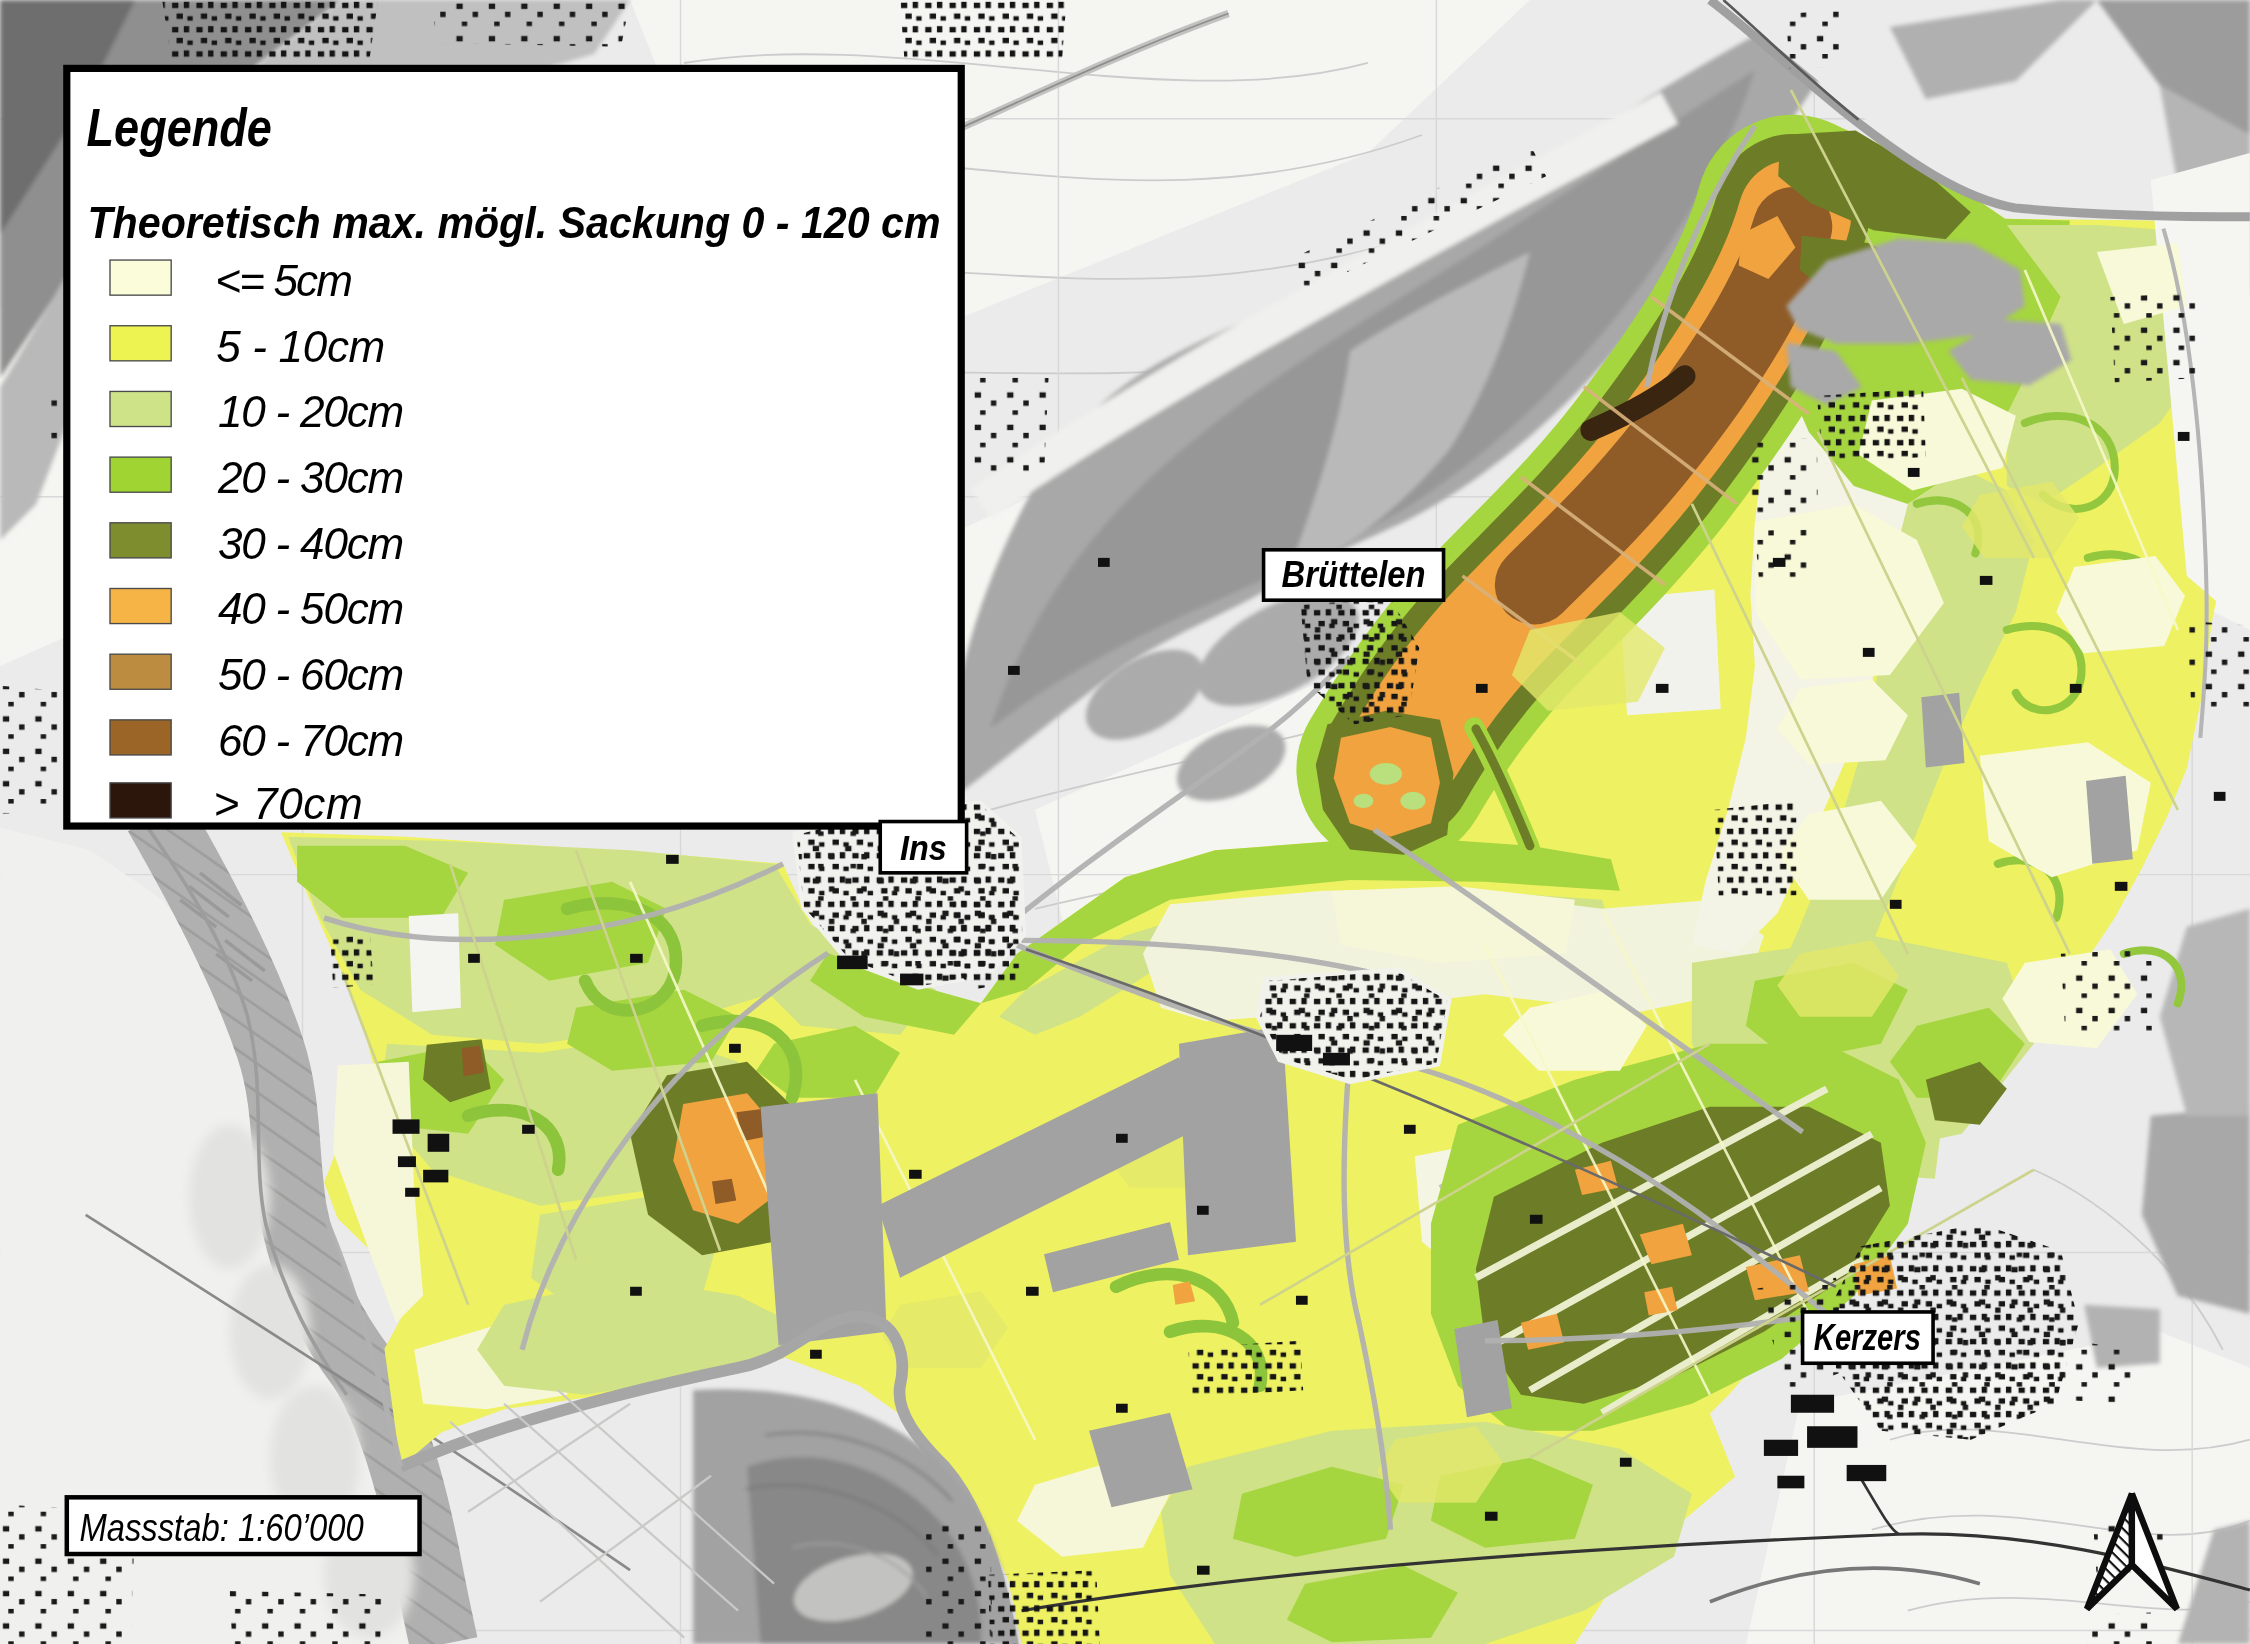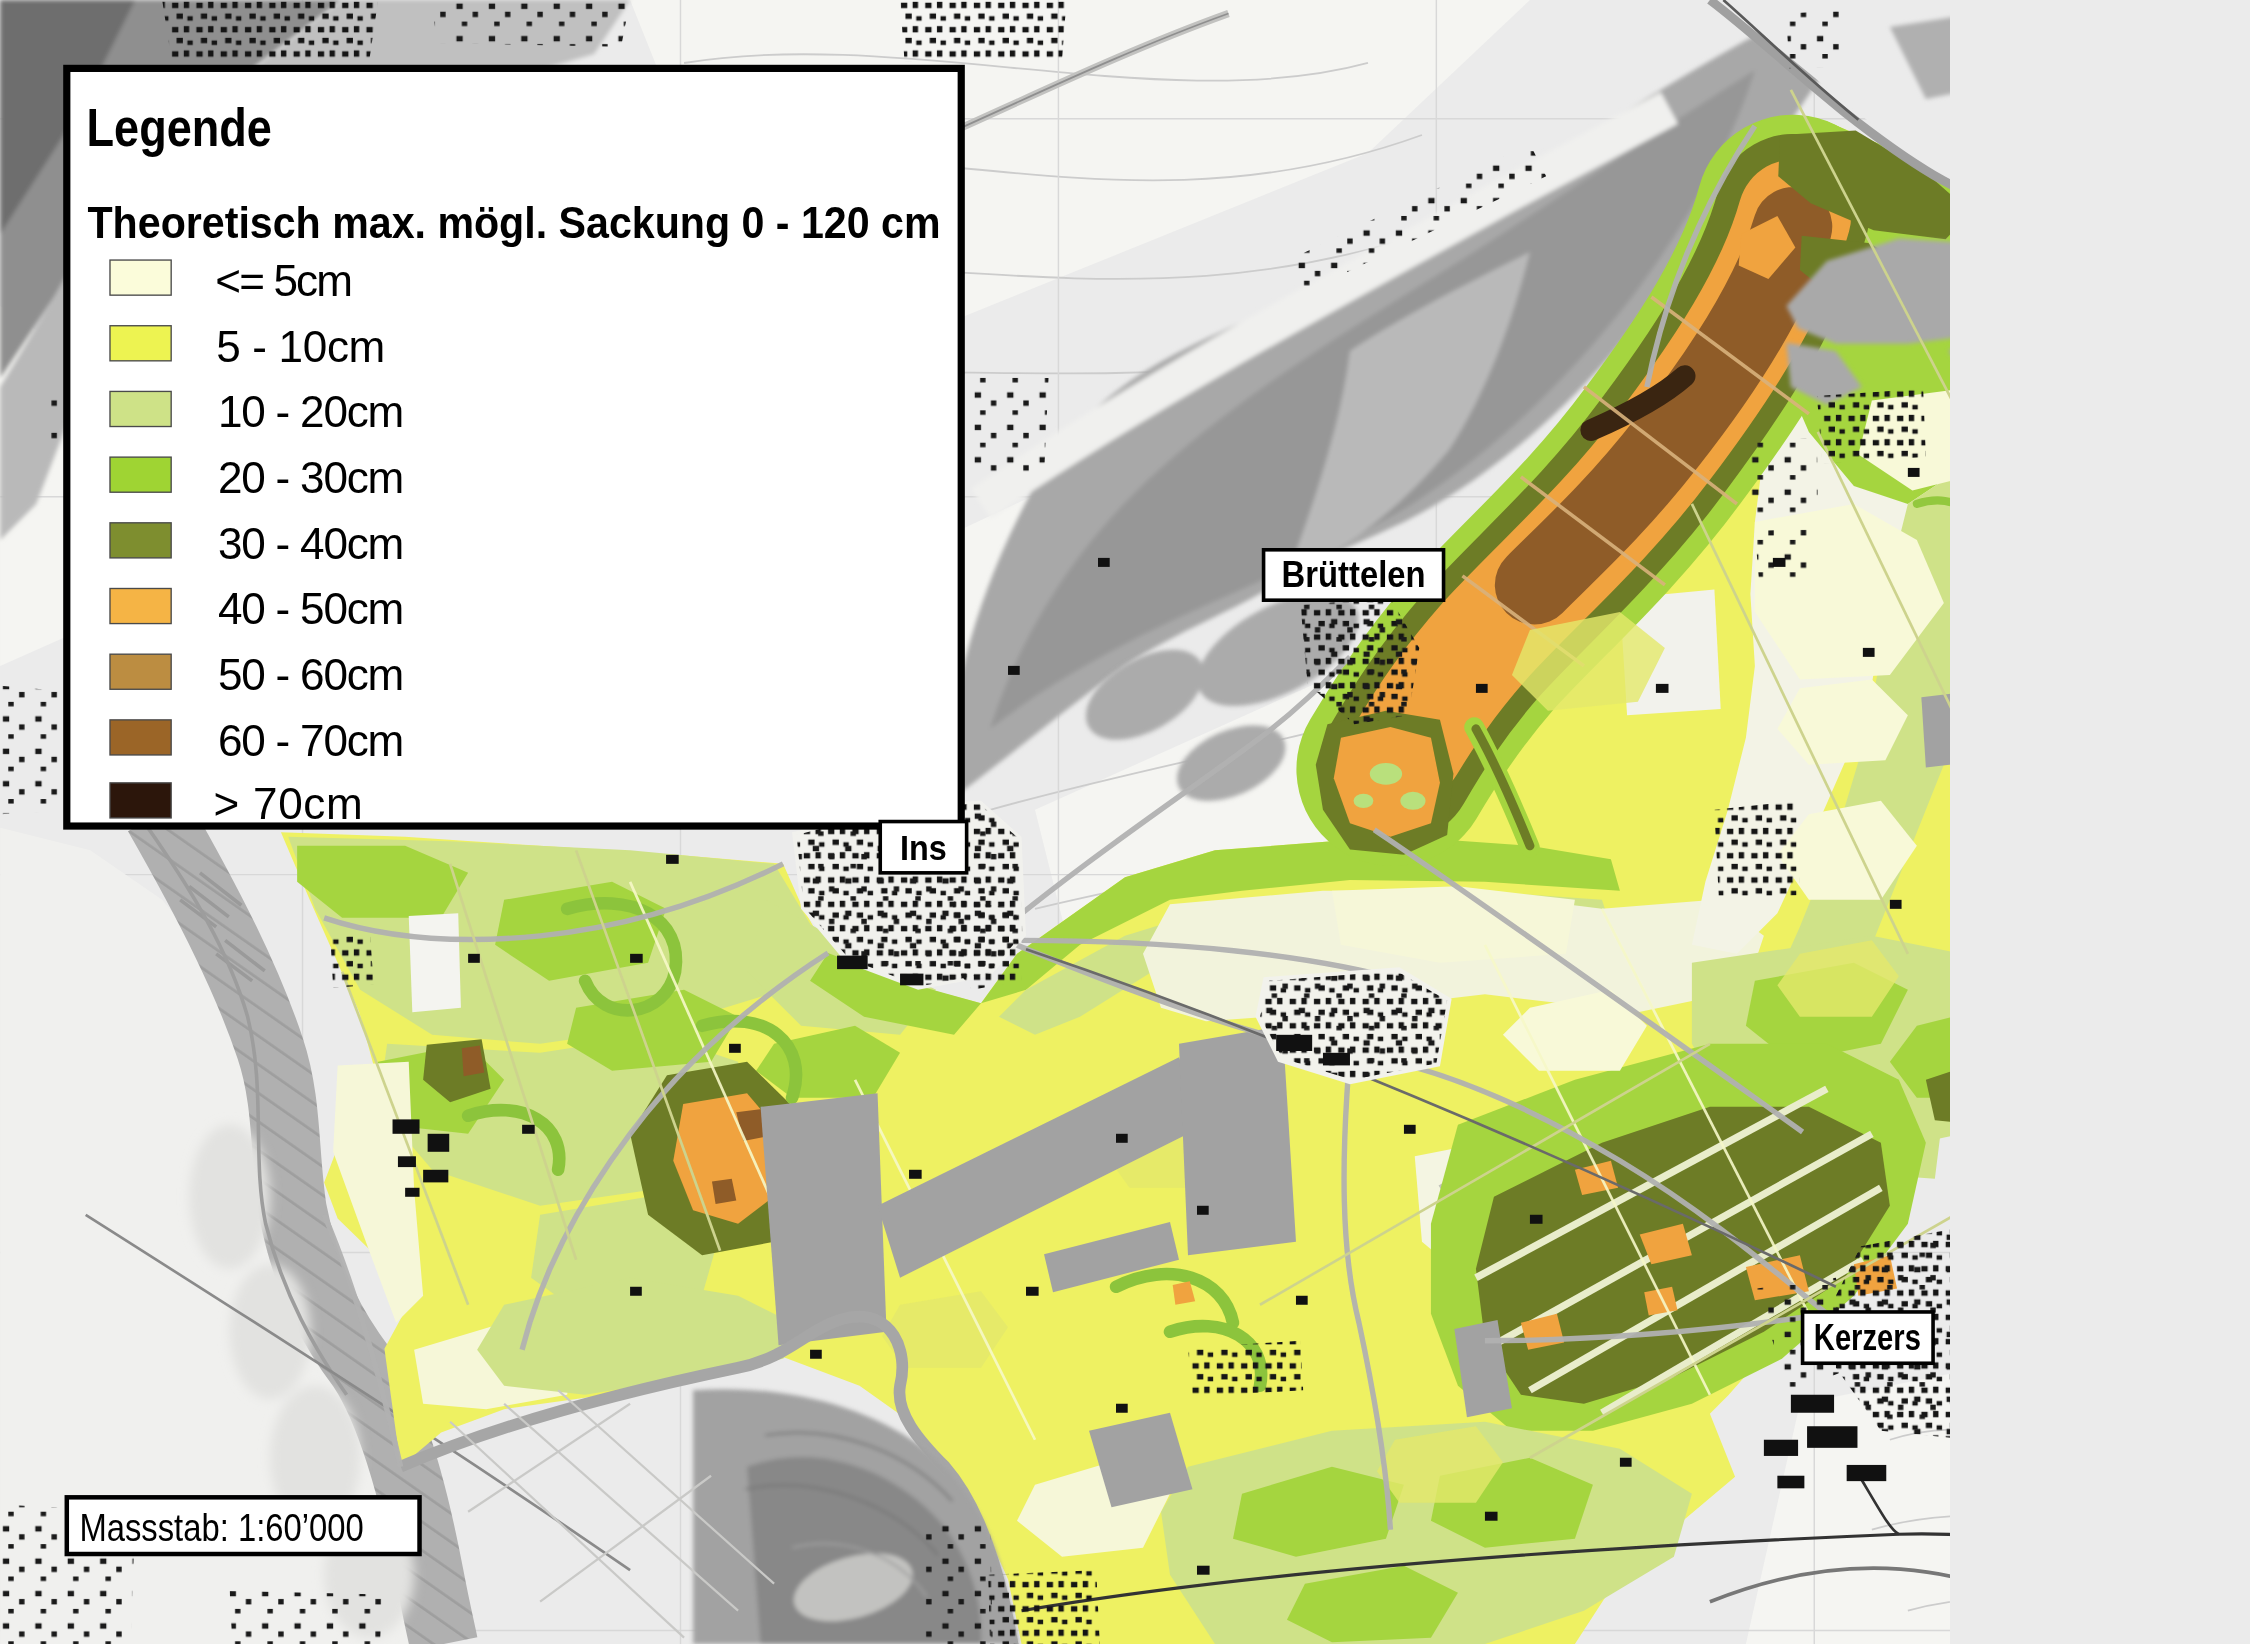--- a/index.html
+++ b/index.html
@@ -1,16 +1,16 @@
 <!DOCTYPE html>
 <html style="font-size:14.4px"><head>
 <meta charset="utf-8">
 <style>
 html,body{margin:0;padding:0;background:#ebebeb;}
-#map{position:relative;width:1950px;height:1644px;overflow:hidden;font-family:"Liberation Sans",sans-serif;}
+#map{position:relative;width:2250px;height:1644px;overflow:hidden;font-family:"Liberation Sans",sans-serif;font-style:italic;}
 svg{display:block;}
 </style>
 </head>
 <body>
 <div id="map">
 <svg width="2250" height="1644" viewBox="0 0 2500 1827">
 <defs>
 <pattern id="bld" width="27" height="27" patternUnits="userSpaceOnUse">
   <rect x="2" y="3" width="7" height="6" fill="#151515"></rect>
   <rect x="15" y="2" width="6" height="7" fill="#151515"></rect>

